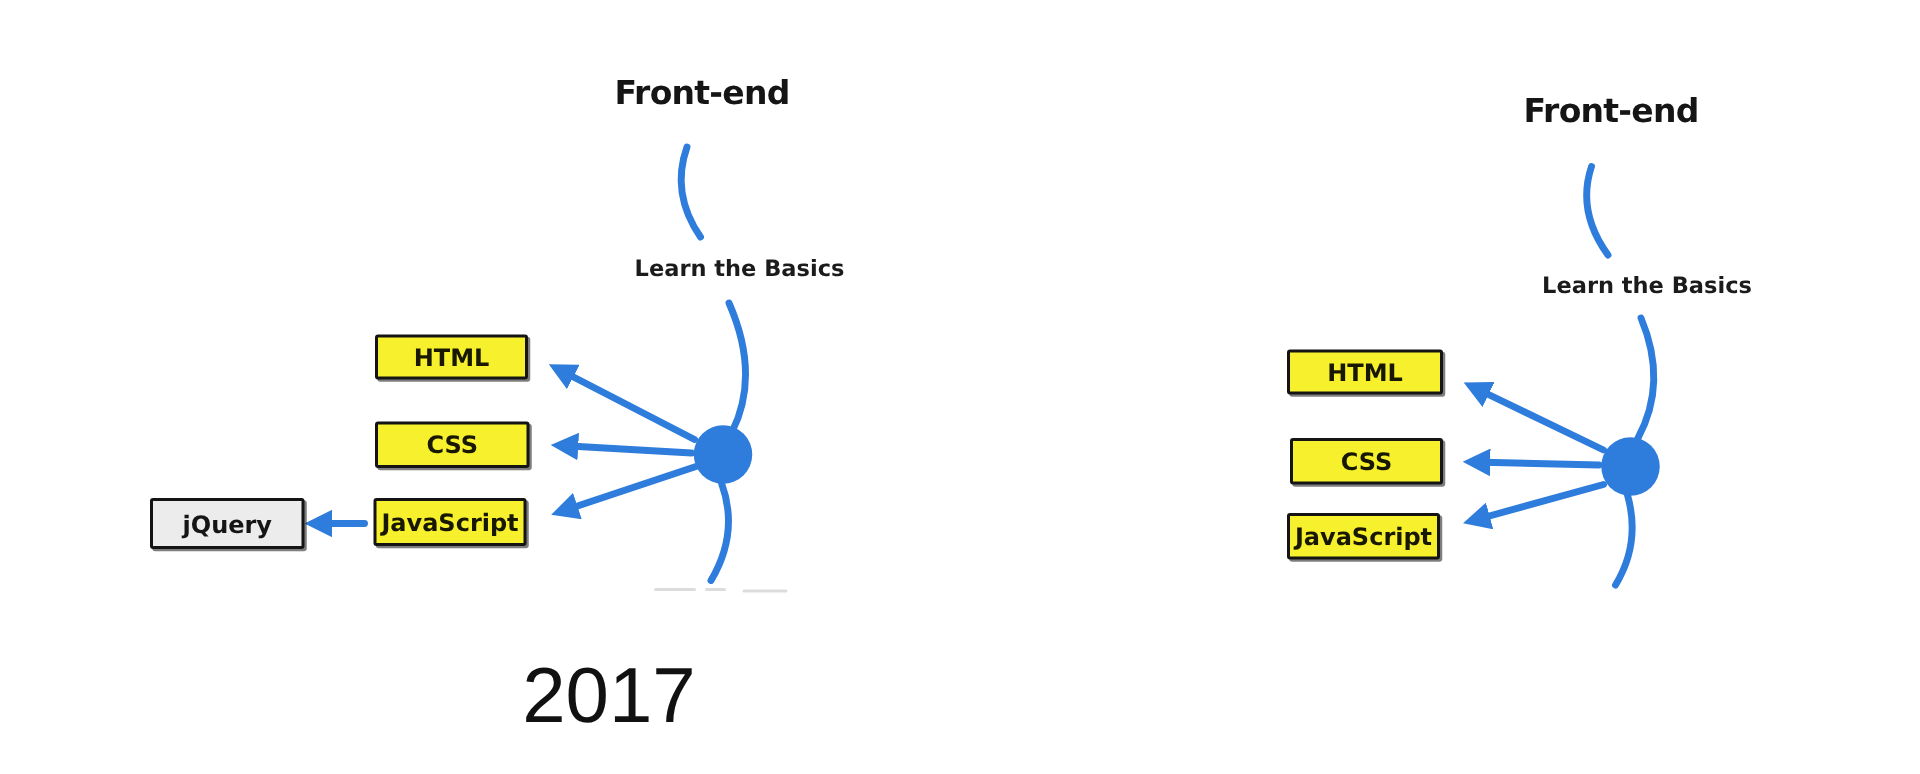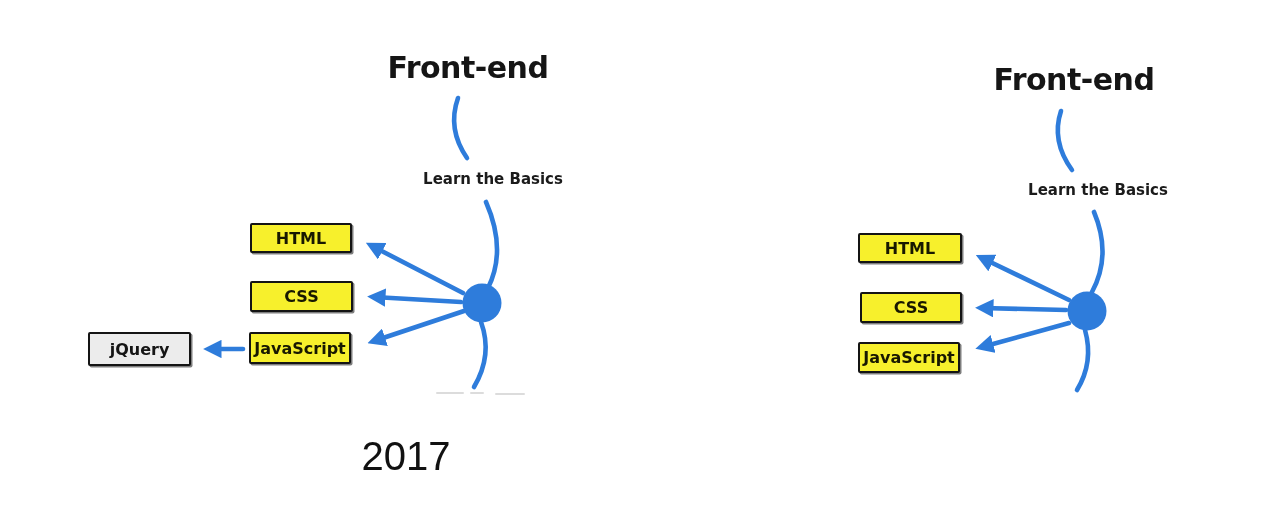--- a/index.html
+++ b/index.html
@@ -2,30 +2,30 @@
 <html><head>
 <meta charset="utf-8">
 <style>
   html,body{margin:0;padding:0;background:#ffffff;}
   .canvas{
     position:relative;width:1280px;height:516px;background:#ffffff;overflow:hidden;
     font-family:"DejaVu Sans", sans-serif;
   }
   .title{
     position:absolute;width:220px;text-align:center;
-    font-weight:700;font-size:30px;color:#151515;letter-spacing:-0.5px;
+    font-weight:700;font-size:22px;color:#151515;letter-spacing:-0.5px;
   }
   .subtitle{
     position:absolute;width:220px;text-align:center;
     font-weight:700;font-size:15px;color:#1b1b1b;
   }
   .year{
     position:absolute;width:160px;text-align:center;
     font-family:"Liberation Sans", sans-serif;font-weight:400;
-    font-size:40px;color:#111111;
+    font-size:52px;color:#111111;
   }
   .box{
     position:absolute;box-sizing:border-box;
     background:#f7f02c;border:2.5px solid #141414;border-radius:2px;
     display:flex;align-items:center;justify-content:center;
     font-weight:700;font-size:16px;color:#181800;
     box-shadow:1.5px 1.5px 0 rgba(20,20,20,0.55);
   }
   .box.gray{background:#ececec;color:#151515;}
   svg.art{position:absolute;left:0;top:0;}
@@ -68,21 +68,21 @@
 
   <div class="box" style="left:250px;top:223px;width:102px;height:30px">
     <span>HTML</span>
   </div>
   <div class="box" style="left:250px;top:281px;width:103px;height:31px">
     <span>CSS</span>
   </div>
   <div class="box" style="left:249px;top:332px;width:102px;height:32px">
     <span>JavaScript</span>
   </div>
-  <div class="box gray" style="left:88px;top:332px;width:103px;height:34px">
+  <div class="box gray" style="left:100px;top:332px;width:103px;height:34px">
     <span>jQuery</span>
   </div>
 
   <div class="remnant" style="left:436px;top:392px;width:28px"></div>
   <div class="remnant" style="left:470px;top:392px;width:14px"></div>
   <div class="remnant" style="left:495px;top:393px;width:30px"></div>
 
   <div class="year" style="left:326px;top:434px">2017</div>
 
   <div class="title" style="left:964px;top:62px">Front-end</div>

